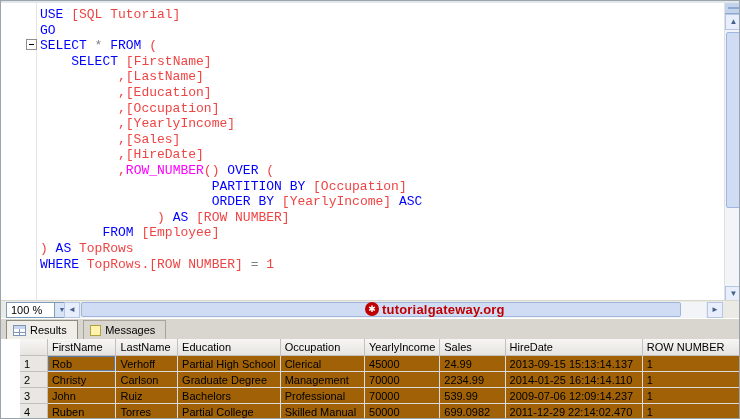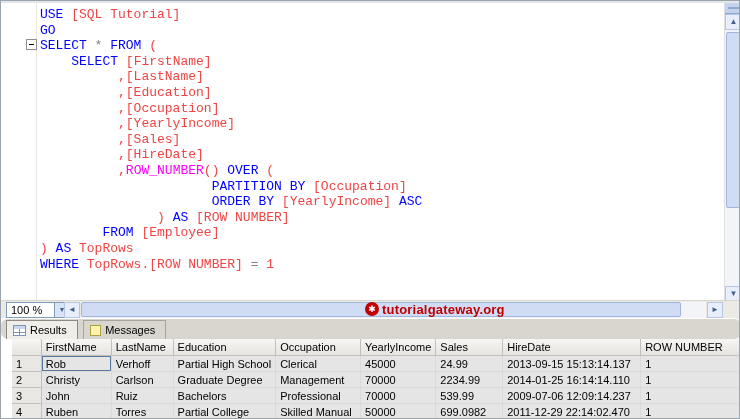--- a/index.html
+++ b/index.html
@@ -48,37 +48,37 @@
   .hthumb { position:absolute; left:0; top:0; width:600px; height:15px; background:#cfdcf3; border:1px solid #9fb5dc; border-radius:2px; }
   .hcorner { position:absolute; right:0; top:1px; width:17px; height:17px; background:#eceae5; }
 
   
   .watermark { position:absolute; left:364px; top:300px; height:16px; display:flex; align-items:center; gap:3px; z-index:6; }
   .wm-logo { display:inline-block; width:14px; height:14px; background:#c00000; color:#fff; border-radius:50%;
              font-size:9px; line-height:14px; text-align:center; }
   .wm-text { color:#c00000; font-weight:bold; font-size:13px; letter-spacing:0.2px; }
 
   
-  .tabs-row { position:absolute; left:0; top:317px; width:740px; height:21px; background:#d9d6cf; border-top:1px solid #fff; padding:1px 0 0 5px;border-radius:7px; }
+  .tabs-row { position:absolute; left:0; top:317px; width:740px; height:21px; background:#d9d6cf; border-top:1px solid #fff; padding:1px 0 0 5px; }
   .tab { display:inline-flex; align-items:center; gap:4px; height:19px; padding:0 10px 0 6px; font-size:11px; color:#000;
          border:1px solid #a9a49a; border-bottom:none; background:#d9d6cf; margin-right:1px; vertical-align:top; }
   .tab.active { background:#efeee9; border-color:#8f8a80; }
   .grid-icon { display:inline-block; width:13px; height:11px; border:1px solid #7e94b5; background:
       linear-gradient(to bottom, #c7d6ee 0 3px, transparent 3px),
       linear-gradient(to right, transparent 5px, #7e94b5 5px, #7e94b5 6px, transparent 6px),
       linear-gradient(to bottom, transparent 6px, #7e94b5 6px, #7e94b5 7px, transparent 7px);
       background-color:#fff; }
   .msg-icon { display:inline-block; width:11px; height:11px; background:#fff3ae; border:1px solid #b0a23f; }
 
   
-  .grid { position:absolute; left:0; top:338px; width:740px; height:81px; background:#fff; overflow:hidden; padding-left:11px; }
+  .grid { position:absolute; left:0; top:338px; width:740px; height:81px; background:#fff; overflow:hidden; padding-left:19px; }
   table { border-collapse:separate; border-spacing:0; table-layout:fixed; font-size:11px; }
   th, td { padding:1px 4px; height:16px; overflow:hidden; white-space:nowrap; text-align:left; font-weight:normal; }
   thead th { background:linear-gradient(#f7f6f4,#e6e4e0); border-right:1px solid #c3c0bb; border-bottom:1px solid #c3c0bb; height:17px; }
-  tbody td { border-right:1px solid #dadada; border-bottom:1px solid #dadada; color:#000; background:#e5e5e5; }
+  tbody td { border-right:1px solid #dadada; border-bottom:1px solid #dadada; color:#000; background:#a16207; }
   tbody td.rowhdr { background:#e9e7e3; border-right:1px solid #c3c0bb; border-bottom:1px solid #c3c0bb; }
   td.selected { box-shadow:inset 0 0 0 1px #5a7aa2; }
 </style>
 </head>
 <body>
 
 <div class="window">
 
   <div class="editor">
     <div class="editor-margin">

